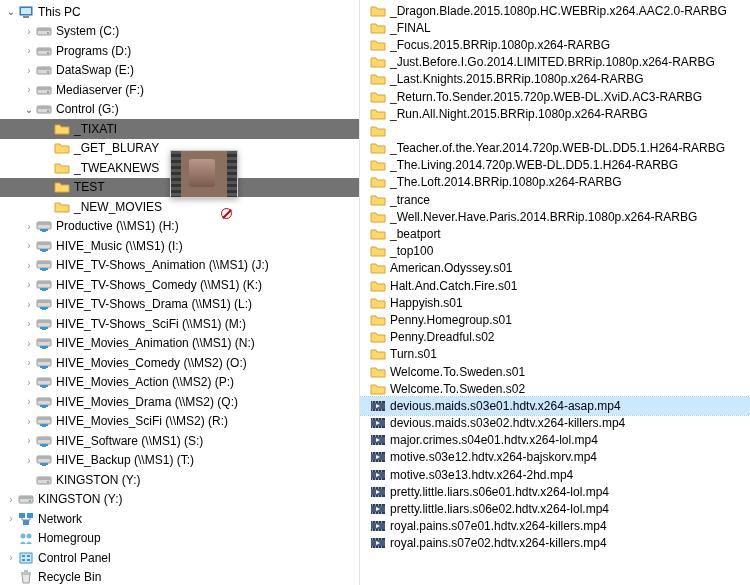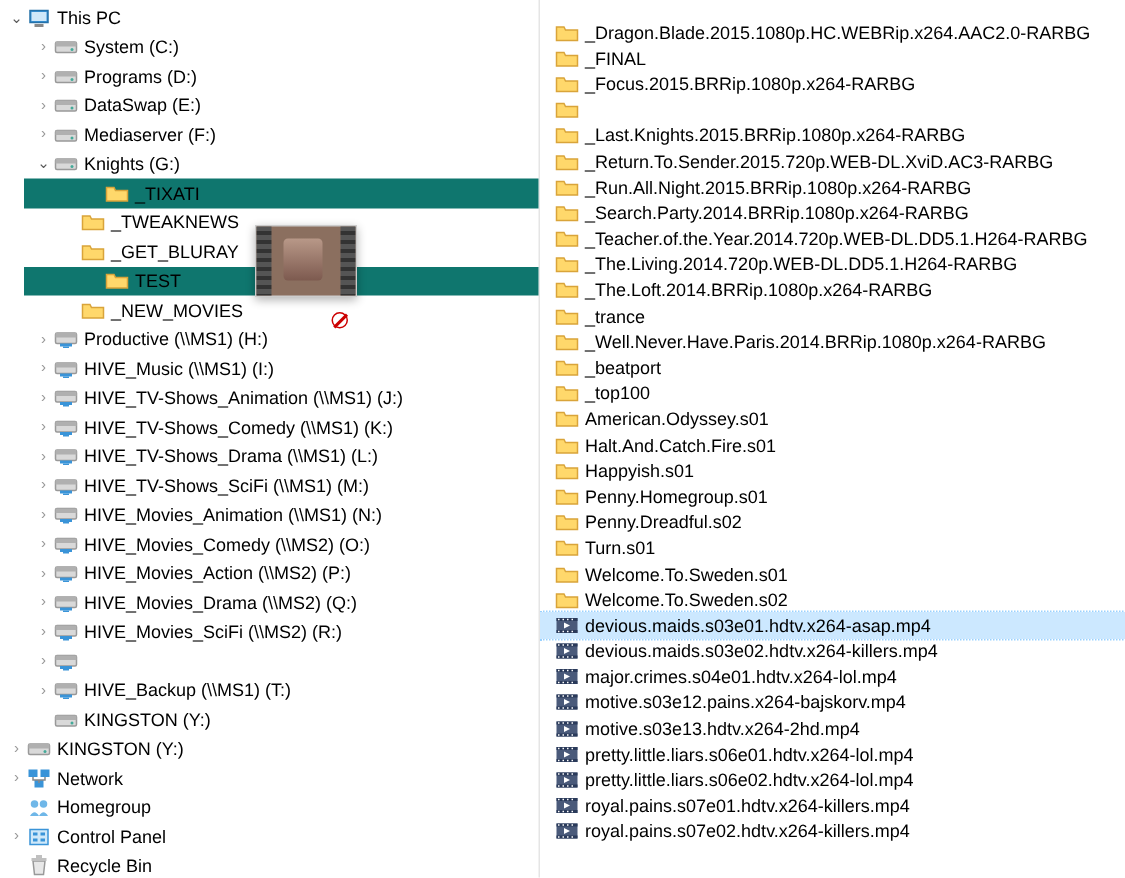--- a/index.html
+++ b/index.html
@@ -1,20 +1,20 @@
 <!DOCTYPE html>
 <html><head>
 <meta charset="utf-8">
 <style>
 * { margin: 0; padding: 0; box-sizing: border-box; font-family: 'Segoe UI', Tahoma, sans-serif; font-size: 12px; }
 body { background: #fff; display: flex; width: 750px; height: 585px; overflow: hidden; color: #000; }
 .left-pane { width: 360px; border-right: 1px solid #e5e5e5; overflow-y: auto; padding-top: 2px; position: relative; }
-.right-pane { flex: 1; overflow-y: auto; padding-top: 13px; }
+.right-pane { flex: 1; overflow-y: auto; padding-top: 2px; }
 .tree-row { display: flex; align-items: center; height: 19.5px; cursor: pointer; white-space: nowrap; }
-.tree-row.hl { background: #0f766e; margin-left: 16px; }
+.tree-row.hl { background: #737373; }
 .arrow { width: 14px; display: inline-flex; justify-content: center; align-items: center; color: #999; font-size: 10px; }
 .arrow.open { color: #595959; }
 .arrow.none { visibility: hidden; }
 .ind { display: inline-block; }
 .ico { width: 16px; height: 16px; display: inline-flex; align-items: center; justify-content: center; margin-right: 4px; }
 .label { color: #000; }
 .file-row { display: flex; align-items: center; height: 17.2px; padding-left: 10px; cursor: pointer; white-space: nowrap; }
 .file-row.sel { background: #cce8ff; outline: 1px dotted #99d1ff; }
 svg { display: block; }
 .drag-preview { position: absolute; left: 170px; top: 150px; width: 68px; height: 48px; border: 1px solid #ccc; background: #8b6f5f; box-shadow: 0 2px 6px rgba(0,0,0,0.3); }
@@ -93,51 +93,51 @@
       <div class="tree-row">
         <span class="ind" style="width: 22px;"></span>
         <span class="arrow open">⌄</span>
         <span class="ico">
           <svg width="16" height="16">
             <rect x="1" y="5" width="14" height="7" rx="1" fill="#d9d9d9" stroke="#999"></rect>
             <rect x="1" y="5" width="14" height="3" fill="#b0b0b0"></rect>
             <circle cx="12" cy="10" r="1" fill="#4a9"></circle>
           </svg>
         </span>
-        <span class="label">Knights (G:)</span>
+        <span class="label">Control (G:)</span>
       </div>
       <div class="tree-row hl">
         <span class="ind" style="width: 40px;"></span>
         <span class="arrow none">›</span>
         <span class="ico">
           <svg width="16" height="16">
             <path d="M1 4 L6 4 L7 6 L15 6 L15 13 L1 13 Z" fill="#ffd86b" stroke="#d9a43a"></path>
           </svg>
         </span>
         <span class="label">_TIXATI</span>
       </div>
       <div class="tree-row">
         <span class="ind" style="width: 40px;"></span>
         <span class="arrow none">›</span>
         <span class="ico">
           <svg width="16" height="16">
             <path d="M1 4 L6 4 L7 6 L15 6 L15 13 L1 13 Z" fill="#ffd86b" stroke="#d9a43a"></path>
           </svg>
         </span>
-        <span class="label">_TWEAKNEWS</span>
+        <span class="label">_GET_BLURAY</span>
       </div>
       <div class="tree-row">
         <span class="ind" style="width: 40px;"></span>
         <span class="arrow none">›</span>
         <span class="ico">
           <svg width="16" height="16">
             <path d="M1 4 L6 4 L7 6 L15 6 L15 13 L1 13 Z" fill="#ffd86b" stroke="#d9a43a"></path>
           </svg>
         </span>
-        <span class="label">_GET_BLURAY</span>
+        <span class="label">_TWEAKNEWS</span>
       </div>
       <div class="tree-row hl">
         <span class="ind" style="width: 40px;"></span>
         <span class="arrow none">›</span>
         <span class="ico">
           <svg width="16" height="16">
             <path d="M1 4 L6 4 L7 6 L15 6 L15 13 L1 13 Z" fill="#ffd86b" stroke="#d9a43a"></path>
           </svg>
         </span>
         <span class="label">TEST</span>
@@ -299,20 +299,21 @@
         <span class="ind" style="width: 22px;"></span>
         <span class="arrow ">›</span>
         <span class="ico">
           <svg width="16" height="16">
             <rect x="1" y="4" width="14" height="7" rx="1" fill="#d9d9d9" stroke="#999"></rect>
             <rect x="1" y="4" width="14" height="3" fill="#b0b0b0"></rect>
             <rect x="4" y="11" width="8" height="2" fill="#3a94d8"></rect>
             <rect x="6" y="13" width="4" height="1" fill="#3a94d8"></rect>
           </svg>
         </span>
+        <span class="label">HIVE_Software (\\MS1) (S:)</span>
       </div>
       <div class="tree-row">
         <span class="ind" style="width: 22px;"></span>
         <span class="arrow ">›</span>
         <span class="ico">
           <svg width="16" height="16">
             <rect x="1" y="4" width="14" height="7" rx="1" fill="#d9d9d9" stroke="#999"></rect>
             <rect x="1" y="4" width="14" height="3" fill="#b0b0b0"></rect>
             <rect x="4" y="11" width="8" height="2" fill="#3a94d8"></rect>
             <rect x="6" y="13" width="4" height="1" fill="#3a94d8"></rect>
@@ -426,20 +427,21 @@
           </svg>
         </span>
         <span class="label">_Focus.2015.BRRip.1080p.x264-RARBG</span>
       </div>
       <div class="file-row">
         <span class="ico">
           <svg width="16" height="16">
             <path d="M1 4 L6 4 L7 6 L15 6 L15 13 L1 13 Z" fill="#ffd86b" stroke="#d9a43a"></path>
           </svg>
         </span>
+        <span class="label">_Just.Before.I.Go.2014.LIMITED.BRRip.1080p.x264-RARBG</span>
       </div>
       <div class="file-row">
         <span class="ico">
           <svg width="16" height="16">
             <path d="M1 4 L6 4 L7 6 L15 6 L15 13 L1 13 Z" fill="#ffd86b" stroke="#d9a43a"></path>
           </svg>
         </span>
         <span class="label">_Last.Knights.2015.BRRip.1080p.x264-RARBG</span>
       </div>
       <div class="file-row">
@@ -457,21 +459,20 @@
           </svg>
         </span>
         <span class="label">_Run.All.Night.2015.BRRip.1080p.x264-RARBG</span>
       </div>
       <div class="file-row">
         <span class="ico">
           <svg width="16" height="16">
             <path d="M1 4 L6 4 L7 6 L15 6 L15 13 L1 13 Z" fill="#ffd86b" stroke="#d9a43a"></path>
           </svg>
         </span>
-        <span class="label">_Search.Party.2014.BRRip.1080p.x264-RARBG</span>
       </div>
       <div class="file-row">
         <span class="ico">
           <svg width="16" height="16">
             <path d="M1 4 L6 4 L7 6 L15 6 L15 13 L1 13 Z" fill="#ffd86b" stroke="#d9a43a"></path>
           </svg>
         </span>
         <span class="label">_Teacher.of.the.Year.2014.720p.WEB-DL.DD5.1.H264-RARBG</span>
       </div>
       <div class="file-row">
@@ -653,21 +654,21 @@
             <rect x="5" y="3.5" width="1" height="1" fill="#fff"></rect>
             <rect x="8" y="3.5" width="1" height="1" fill="#fff"></rect>
             <rect x="11" y="3.5" width="1" height="1" fill="#fff"></rect>
             <rect x="2" y="11.5" width="1" height="1" fill="#fff"></rect>
             <rect x="5" y="11.5" width="1" height="1" fill="#fff"></rect>
             <rect x="8" y="11.5" width="1" height="1" fill="#fff"></rect>
             <rect x="11" y="11.5" width="1" height="1" fill="#fff"></rect>
             <path d="M6 6 L10 8 L6 10 Z" fill="#fff"></path>
           </svg>
         </span>
-        <span class="label">motive.s03e12.pains.x264-bajskorv.mp4</span>
+        <span class="label">motive.s03e12.hdtv.x264-bajskorv.mp4</span>
       </div>
       <div class="file-row">
         <span class="ico">
           <svg width="16" height="16">
             <rect x="1" y="3" width="14" height="10" fill="#4a5a7a"></rect>
             <rect x="1" y="3" width="14" height="2" fill="#2a3a5a"></rect>
             <rect x="1" y="11" width="14" height="2" fill="#2a3a5a"></rect>
             <rect x="2" y="3.5" width="1" height="1" fill="#fff"></rect>
             <rect x="5" y="3.5" width="1" height="1" fill="#fff"></rect>
             <rect x="8" y="3.5" width="1" height="1" fill="#fff"></rect>

